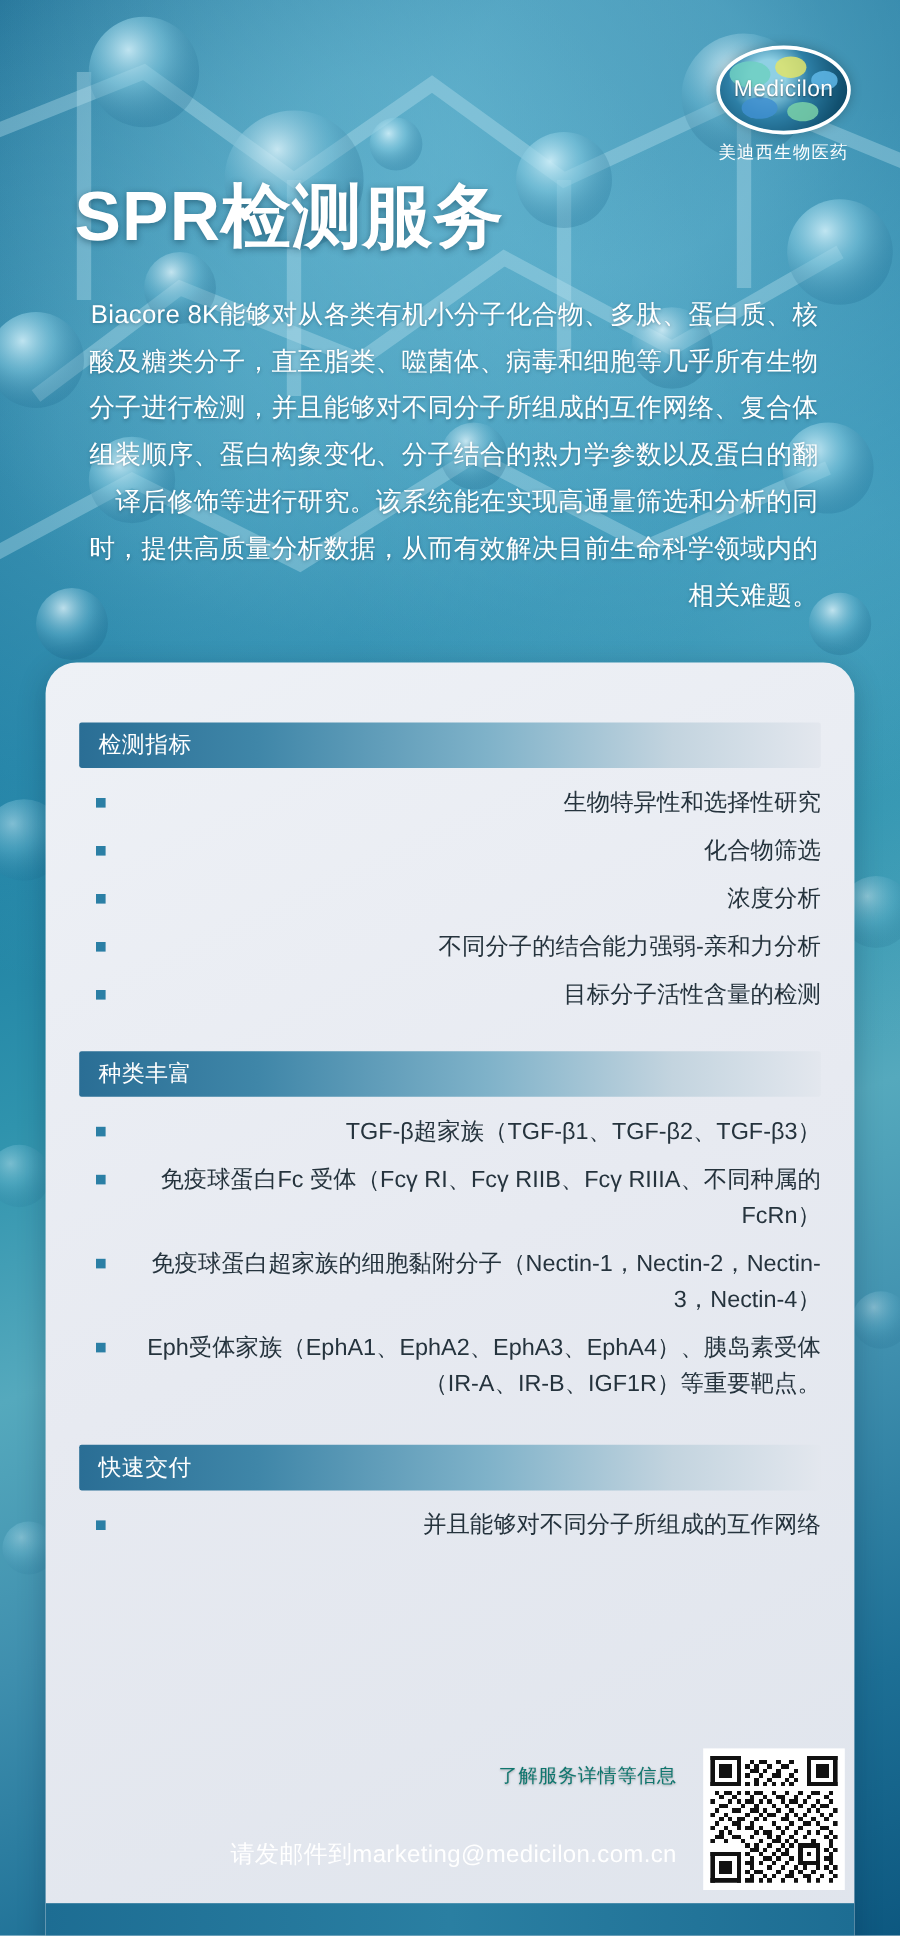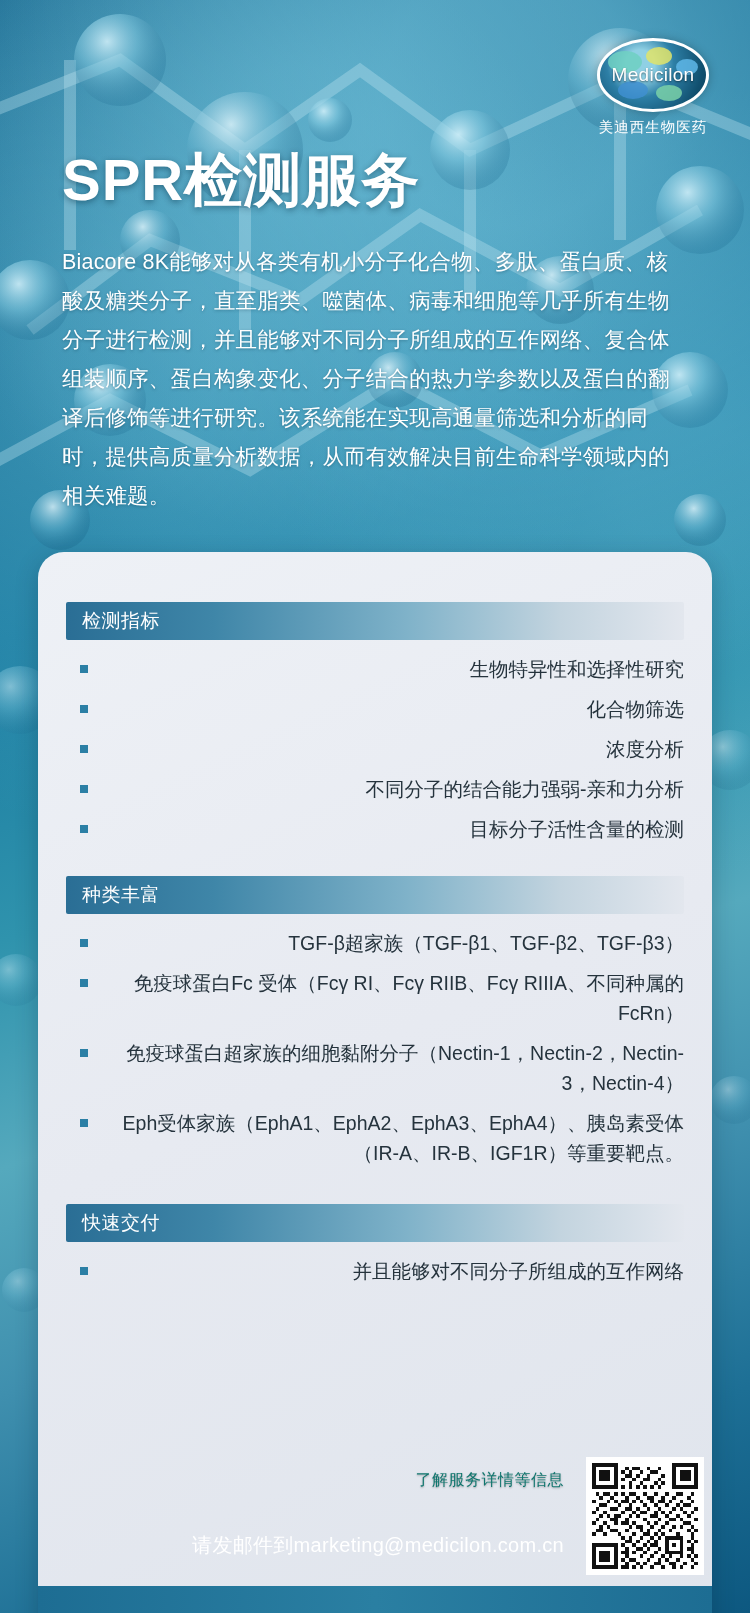--- a/index.html
+++ b/index.html
@@ -45,20 +45,21 @@
     position:absolute; left:62px; top:142px;
     color:#ffffff; font-size:58px; font-weight:bold; letter-spacing:1px;
     text-shadow:0 2px 6px rgba(0,40,60,.45);
   }
 
   
   .intro {
     position:absolute; left:62px; top:243px; width:620px;
     color:#ffffff; font-size:21.5px; line-height:39px; letter-spacing:.2px;
     text-shadow:0 1px 3px rgba(0,40,60,.35);
+    text-align:right;
   }
 
   
   .card {
     position:absolute; left:38px; top:552px; width:674px; height:1130px;
     border-radius:26px;
     background:linear-gradient(155deg,#eef1f6 0%, #e7eaf1 45%, #dfe4ec 100%);
     box-shadow:0 6px 22px rgba(0,30,50,.25);
     overflow:hidden;
     text-align:right;

